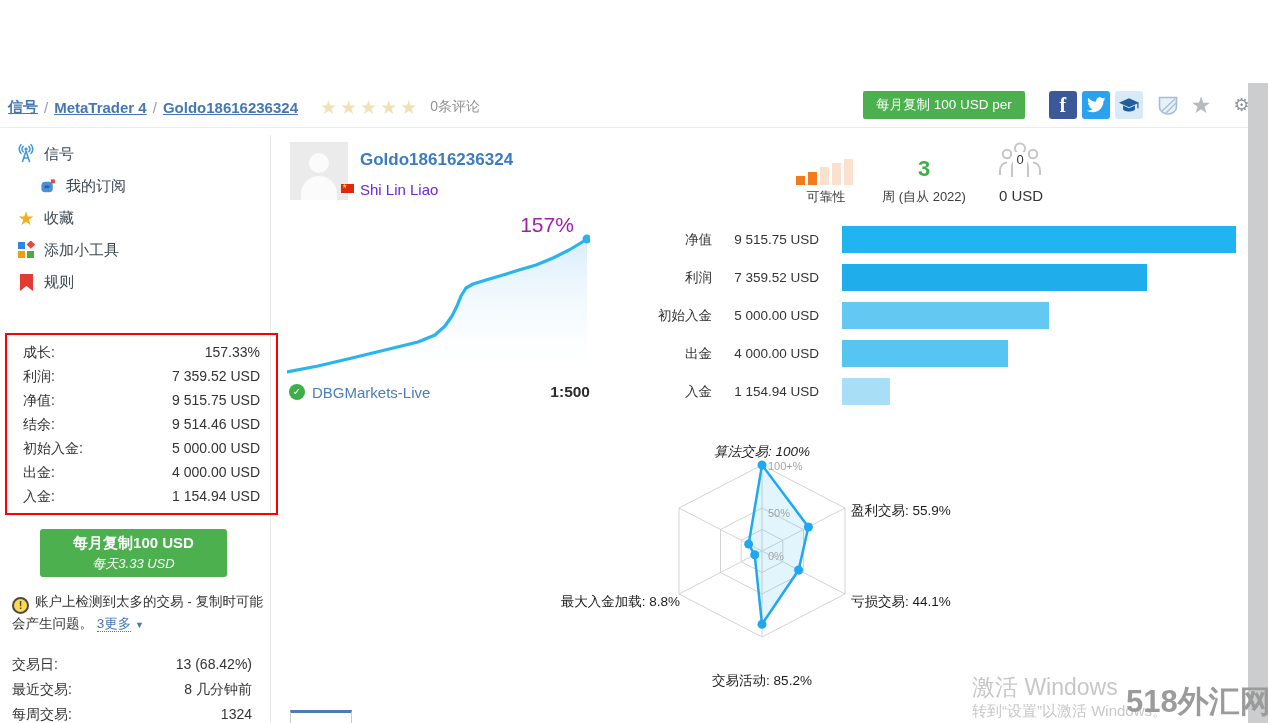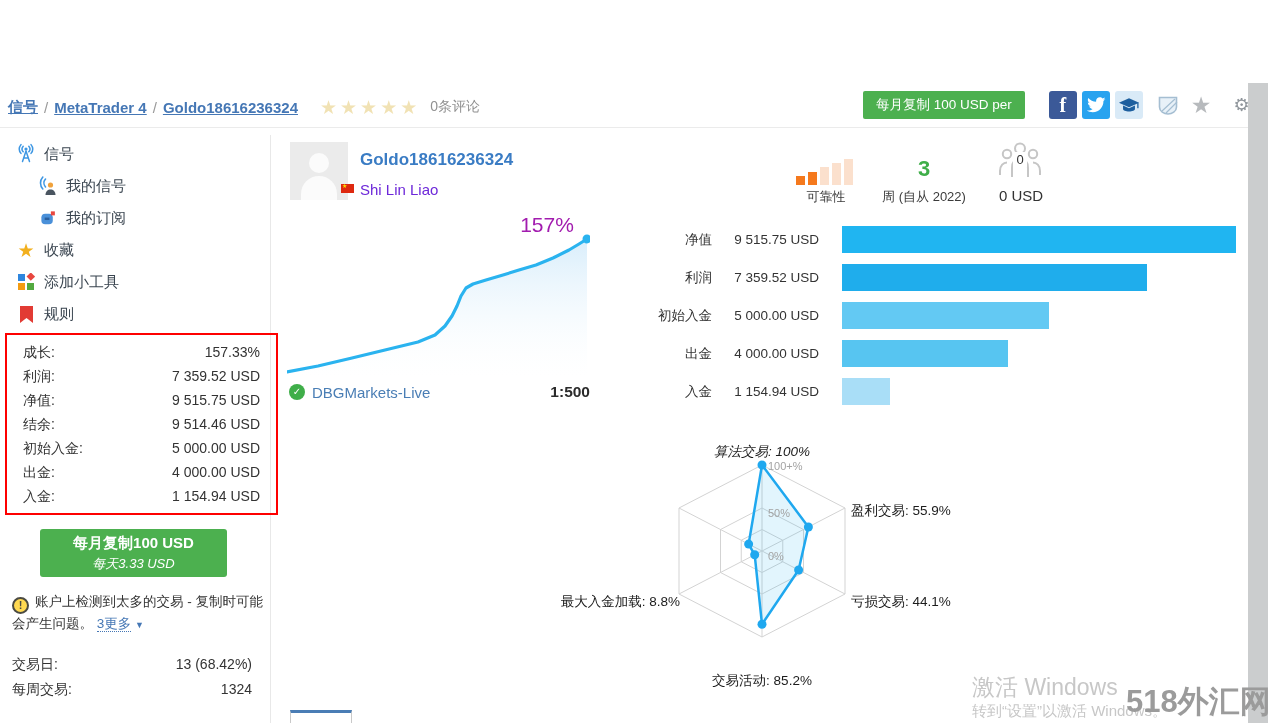--- a/index.html
+++ b/index.html
@@ -158,30 +158,20 @@
       <span class="icon-cell">
         <svg width="22" height="22" viewBox="0 0 22 22" stroke="#3e97e3" fill="none" stroke-width="1.5" stroke-linecap="round">
             <circle cx="11" cy="6" r="1.6" fill="#3e97e3" stroke="none"></circle>
             <path d="M8.2 3.2 a4.2 4.2 0 0 0 0 5.6 M13.8 3.2 a4.2 4.2 0 0 1 0 5.6 M6 1.6 a7 7 0 0 0 0 8.8 M16 1.6 a7 7 0 0 1 0 8.8 M11 8 L7.5 18.5 M11 8 L14.5 18.5 M8.6 15 h4.8"></path>
           </svg>
       </span>
       <span>信号</span>
     </div>
     <div class="side-item lvl1">
       <span class="icon-cell">
-        <svg width="20" height="20" viewBox="0 0 20 20">
-            <path d="M7.5 3 a6 6 0 0 0 0 8 M4.8 1 a9 9 0 0 0 0 12" stroke="#3e97e3" fill="none" stroke-width="1.6" stroke-linecap="round"></path>
-            <circle cx="12.5" cy="9" r="2.6" fill="#f0a23c"></circle>
-            <path d="M7.5 19 c0-3.6 2.2-5.6 5-5.6 s5 2 5 5.6 z" fill="#4a5560"></path>
-          </svg>
-      </span>
-      <span>我的信号</span>
-    </div>
-    <div class="side-item lvl1">
-      <span class="icon-cell">
         <svg width="19" height="19" viewBox="0 0 20 20">
             <rect x="2.5" y="5" width="12" height="11" rx="4" fill="#4a90d9"></rect>
             <rect x="6" y="9" width="5" height="2.6" fill="#2a5f9e"></rect>
             <rect x="12.5" y="2.5" width="4.2" height="4.2" fill="#e8473f"></rect>
           </svg>
       </span>
       <span>我的订阅</span>
     </div>
     <div class="side-item lvl0">
       <span class="icon-cell star-ic">★</span>
@@ -247,20 +237,24 @@
   <div class="warnbox">
     <span class="warn-ic">!</span><span>账户上检测到太多的交易 - 复制时可能会产生问题。</span>
     <span class="more-link">3更多</span>
     <span class="more-caret">▼</span>
   </div>
 
   <div class="bstats">
     <div class="bstat-row">
         <span>交易日:</span>
         <span>13 (68.42%)</span>
+      </div>
+    <div class="bstat-row">
+        <span>最近交易:</span>
+        <span>8 几分钟前</span>
       </div>
     <div class="bstat-row">
         <span>每周交易:</span>
         <span>1324</span>
       </div>
   </div>
 
   <div class="avatar">
     <div class="av-head"></div>
     <div class="av-body"></div>

